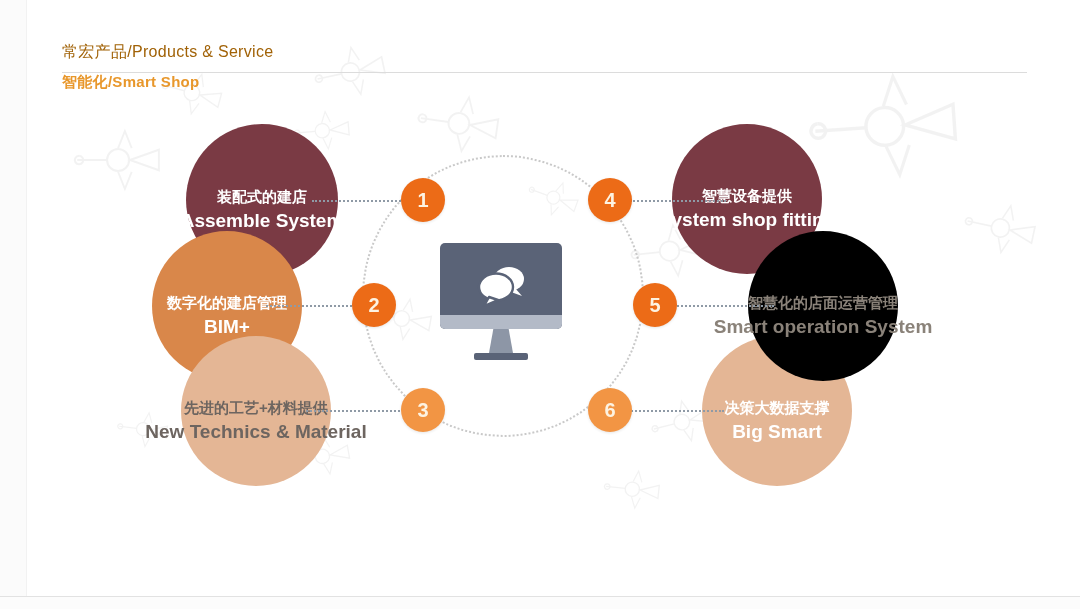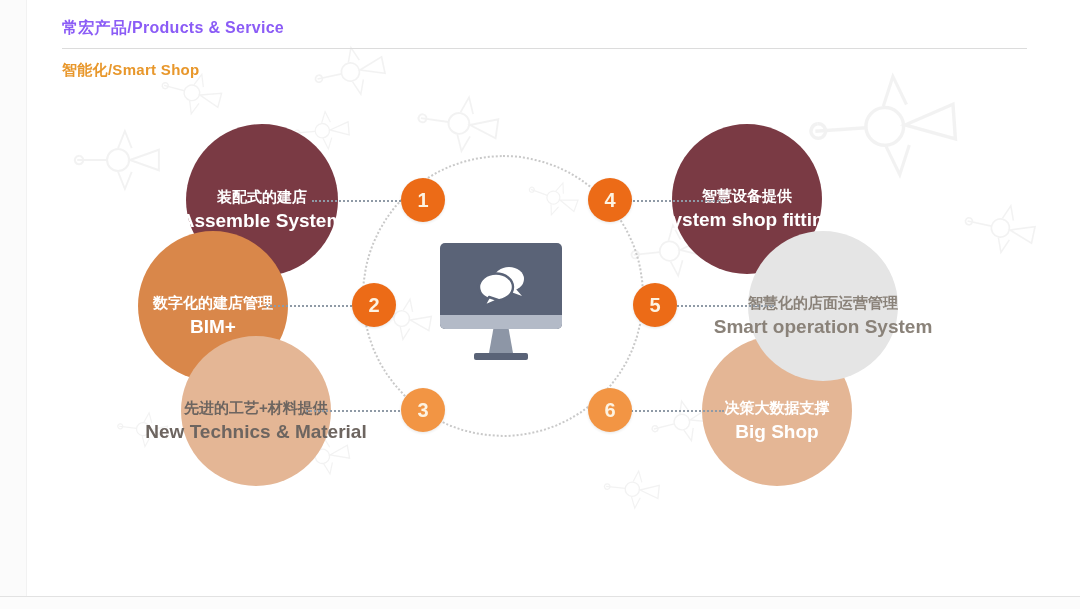--- a/index.html
+++ b/index.html
@@ -43,33 +43,34 @@
   }
   
   .header {
     position: absolute;
     left: 62px;
     top: 18px;
     width: 965px;
   }
   .header-title {
     font-size: 16px;
-    font-weight: bold;
-    color: #8b5cf6;
+    font-weight: normal;
+    color: #a16207;
     letter-spacing: 0.3px;
     white-space: nowrap;
+    margin-top: 24px;
   }
   .header-rule {
     margin-top: 9px;
     height: 1px;
     background: #dcdcdc;
     width: 965px;
   }
   .header-sub {
-    margin-top: 12px;
+    margin-top: 0;
     font-size: 15px;
     font-weight: bold;
     color: #e8972b;
     letter-spacing: 0.3px;
     white-space: nowrap;
   }
   
   .bubble {
     position: absolute;
     border-radius: 50%;
@@ -211,41 +212,41 @@
     <div class="header-title">常宏产品/Products &amp; Service</div>
     <div class="header-rule"></div>
     <div class="header-sub">智能化/Smart Shop</div>
   </div>
 
   <div class="bubble" style="left:186px; top:124px; width:152px; height:152px; background:#7a3a44; color:#ffffff;">
     <span class="cn">装配式的建店</span>
     <span class="en">Assemble System</span>
   </div>
 
-  <div class="bubble" style="left:138px; top:231px; width:150px; height:150px; background:#d9874a; color:#ffffff;">
+  <div class="bubble" style="left:152px; top:231px; width:150px; height:150px; background:#d9874a; color:#ffffff;">
     <span class="cn">数字化的建店管理</span>
     <span class="en">BIM+</span>
   </div>
 
   <div class="bubble" style="left:181px; top:336px; width:150px; height:150px; background:#e4b695; color:#6d6560;text-align:right;">
     <span class="cn">先进的工艺+材料提供</span>
     <span class="en">New Technics &amp; Material</span>
   </div>
 
   <div class="bubble" style="left:672px; top:124px; width:150px; height:150px; background:#7a3a44; color:#ffffff;">
     <span class="cn">智慧设备提供</span>
     <span class="en">System shop fitting</span>
   </div>
 
   <div class="bubble" style="left:702px; top:336px; width:150px; height:150px; background:#e4b695; color:#ffffff;">
     <span class="cn">决策大数据支撑</span>
-    <span class="en">Big Shop</span>
-  </div>
-
-  <div class="bubble" style="left:748px; top:231px; width:150px; height:150px; background:#e5e5e5; color:#8a8279;">
+    <span class="en">Big Smart</span>
+  </div>
+
+  <div class="bubble" style="left:748px; top:231px; width:150px; height:150px; background:#000000; color:#8a8279;">
     <span class="cn">智慧化的店面运营管理</span>
     <span class="en">Smart operation System</span>
   </div>
 
   <div class="orbit"></div>
 
   <div class="connector" style="left:312px; top:200px; width:96px;"></div>
   <div class="connector" style="left:266px; top:305px; width:90px;"></div>
   <div class="connector" style="left:306px; top:410px; width:98px;"></div>
   <div class="connector" style="left:630px; top:200px; width:96px;"></div>

